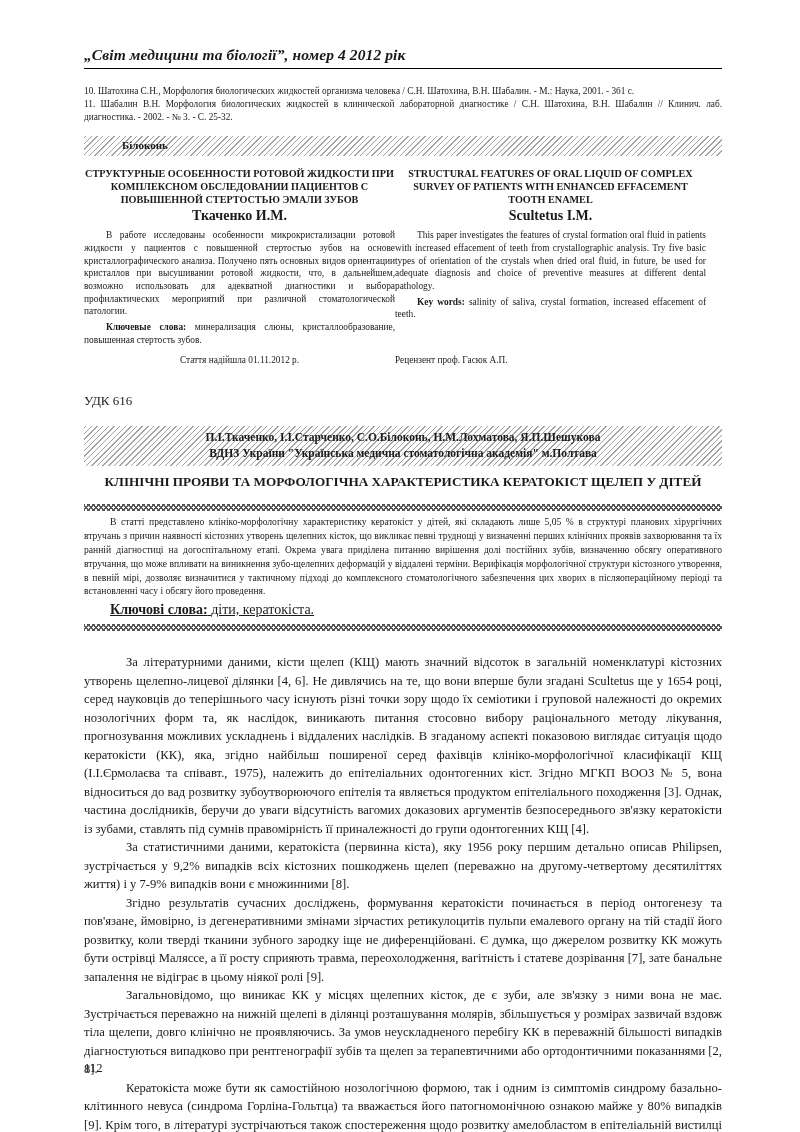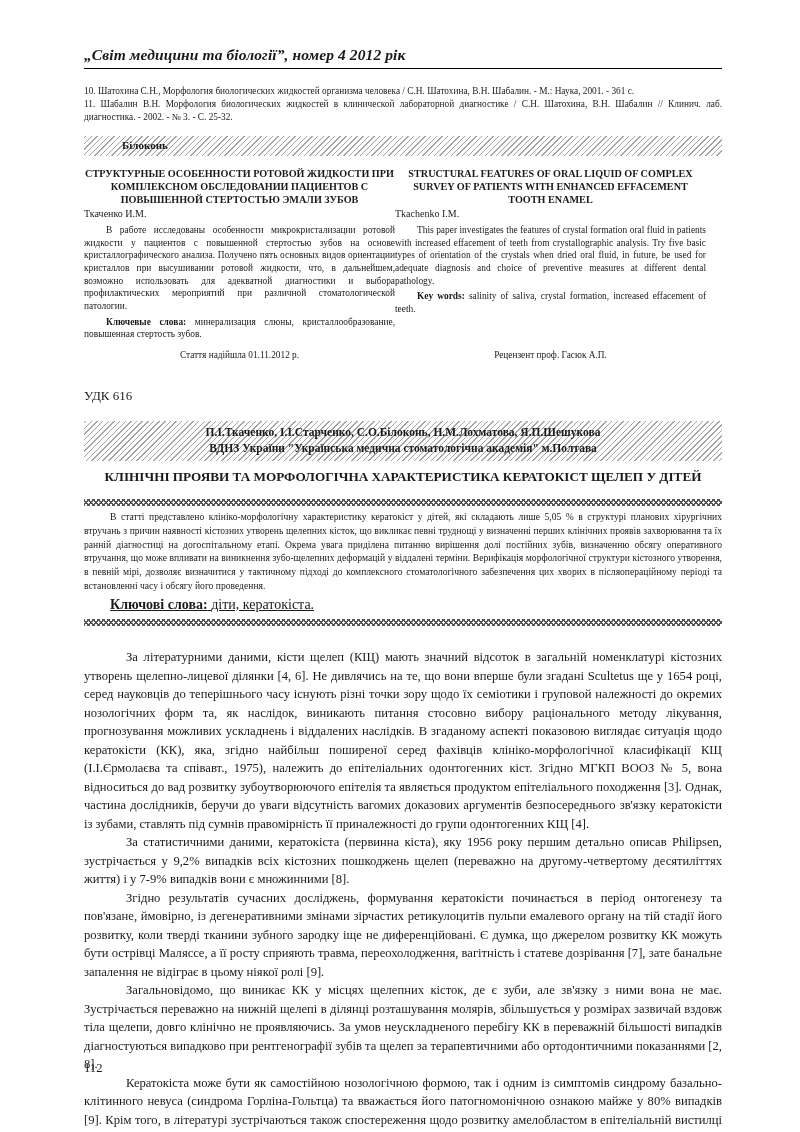--- a/index.html
+++ b/index.html
@@ -89,23 +89,23 @@
     line-height: 1.35;
   }
   .abs-title {
     text-align: center;
     font-weight: bold;
     font-size: 10.2px;
     line-height: 1.3;
     text-transform: uppercase;
   }
   .abs-author {
-    text-align: left;
-    font-weight: normal;
-    font-size: 10px;
+    text-align: center;
+    font-weight: bold;
+    font-size: 14px;
     margin-top: 1px;
   }
   .abs-body {
     text-align: justify;
     text-indent: 22px;
     margin-top: 3px;
   }
   .abs-kw {
     text-align: justify;
     text-indent: 22px;
@@ -113,21 +113,21 @@
   }
   .abs-kw b { font-weight: bold; }
 
   .abs-foot {
     display: flex;
     margin-top: 9px;
     font-size: 9.3px;
   }
   .abs-foot > div { width: 311px; }
   .foot-a { text-align: center; }
-  .foot-b { text-align: center; padding-right: 2px; }
+  .foot-b { text-align: left; padding-right: 2px; }
 
   
   .udk {
     margin-top: 28px;
     font-weight: normal;
     font-size: 13px;
   }
 
   
   .author-banner { margin-top: 17px; padding: 4px 0 5px 0; }
@@ -215,21 +215,21 @@
 
     <div class="abs-cols">
       <div class="abs-col">
         <div class="abs-title">СТРУКТУРНЫЕ ОСОБЕННОСТИ РОТОВОЙ ЖИДКОСТИ ПРИ КОМПЛЕКСНОМ ОБСЛЕДОВАНИИ ПАЦИЕНТОВ С ПОВЫШЕННОЙ СТЕРТОСТЬЮ ЭМАЛИ ЗУБОВ</div>
         <div class="abs-author">Ткаченко И.М.</div>
         <div class="abs-body">В работе исследованы особенности микрокристализации ротовой жидкости у пациентов с повышенной стертостью зубов на основе кристаллографического анализа. Получено пять основных видов ориентации кристаллов при высушивании ротовой жидкости, что, в дальнейшем, возможно использовать для адекватной диагностики и выбора профилактических мероприятий при различной стоматологической патологии.</div>
         <div class="abs-kw"><b>Ключевые слова:</b> <span>минерализация слюны, кристаллообразование, повышенная стертость зубов.</span></div>
       </div>
       <div class="abs-col">
         <div class="abs-title">STRUCTURAL FEATURES OF ORAL LIQUID OF COMPLEX SURVEY OF PATIENTS WITH ENHANCED EFFACEMENT TOOTH ENAMEL</div>
-        <div class="abs-author">Tkachenko I.M.</div>
+        <div class="abs-author">Scultetus I.M.</div>
         <div class="abs-body">This paper investigates the features of crystal formation oral fluid in patients with increased effacement of teeth from crystallographic analysis. Try five basic types of orientation of the crystals when dried oral fluid, in future, be used for adequate diagnosis and choice of preventive measures at different dental pathology.</div>
         <div class="abs-kw"><b>Key words:</b> <span>salinity of saliva, crystal formation, increased effacement of teeth.</span></div>
       </div>
     </div>
 
     <div class="abs-foot">
       <div class="foot-a">Стаття надійшла 01.11.2012 р.</div>
       <div class="foot-b">Рецензент проф. Гасюк А.П.</div>
     </div>
 

